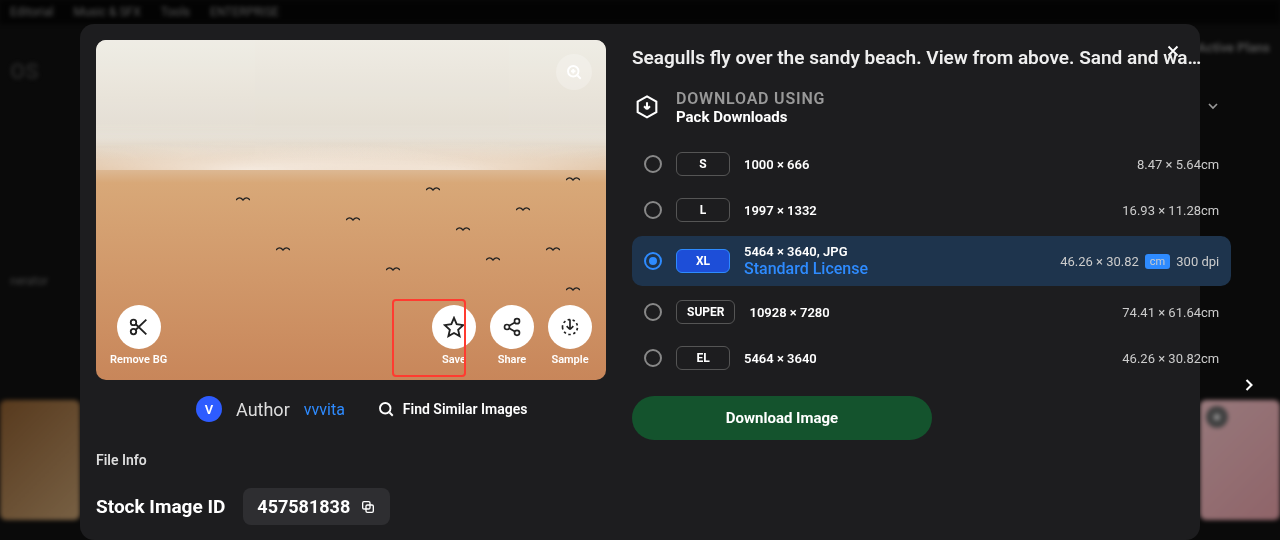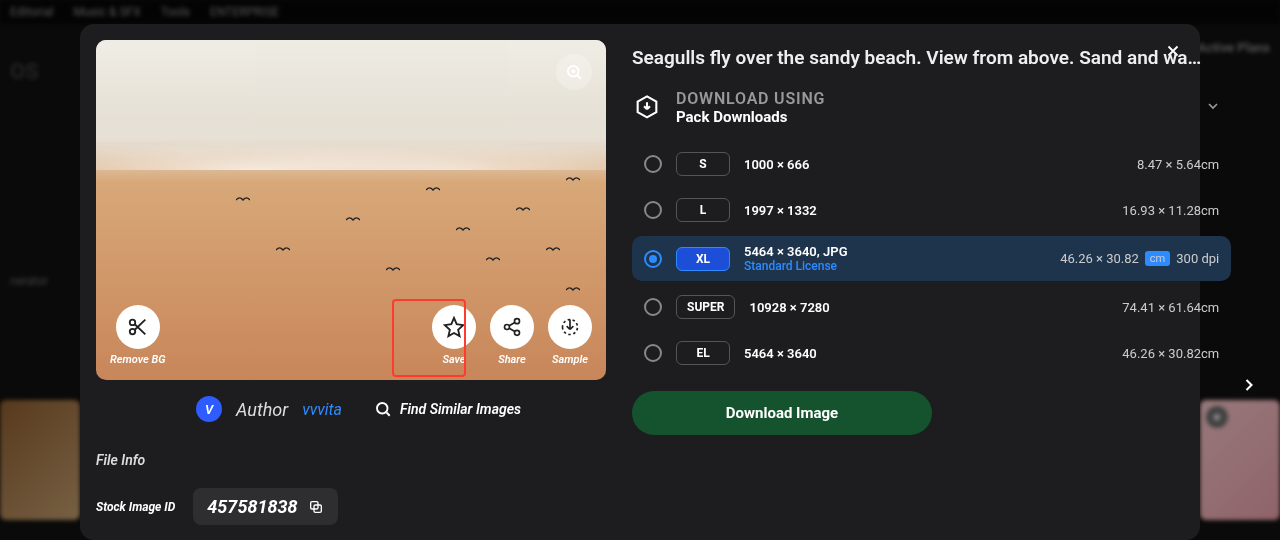--- a/index.html
+++ b/index.html
@@ -64,21 +64,21 @@
   position: absolute;
   top: 14px;
   right: 14px;
   width: 26px;
   height: 26px;
   display: flex;
   align-items: center;
   justify-content: center;
   cursor: pointer;
 }
-.left-col { width: 510px; flex-shrink: 0; font-style: italic; }
+.left-col { width: 510px; flex-shrink: 0; }
 .image-wrap {
   width: 510px;
   height: 340px;
   border-radius: 10px;
   position: relative;
   overflow: hidden;
   background: linear-gradient(180deg, #e8e4dc 0%, #e8e4dc 28%, #d8a878 42%, #c8865a 100%);
 }
 .wave {
   position: absolute;
@@ -173,21 +173,21 @@
   font-size: 14px;
   font-weight: 600;
   color: #ddd;
 }
 .stock-id-row {
   margin-top: 20px;
   display: flex;
   align-items: center;
   gap: 18px;
 }
-.stock-id-label { font-size: 12px; font-weight: 700; }
+.stock-id-label { font-size: 19px; font-weight: 700; }
 .id-pill {
   background: #2e2e31;
   border-radius: 8px;
   padding: 8px 14px;
   display: flex;
   align-items: center;
   gap: 10px;
   font-size: 18px;
   font-weight: 700;
 }
@@ -253,21 +253,21 @@
   padding: 4px 10px;
   border: 1px solid #555;
   border-radius: 6px;
   font-size: 12px;
   font-weight: 700;
   text-align: center;
   flex-shrink: 0;
 }
 .size-pill.active { background: #1d4ed8; border-color: #2e8bff; }
 .size-dims { flex: 1; font-size: 13px; font-weight: 600; }
-.size-dims .sub { font-size: 12px; color: #2e8bff; font-weight: 500; }
+.size-dims .sub { font-size: 16px; color: #2e8bff; font-weight: 500; }
 .size-print { font-size: 13px; color: #ccc; display: flex; align-items: center; gap: 6px; }
 .unit-pill { background: #2e8bff; padding: 1px 5px; border-radius: 3px; font-size: 11px; }
 .dl-btn {
   margin-top: 18px;
   width: 300px;
   height: 44px;
   border-radius: 24px;
   background: #14532d;
   color: #fff;
   font-size: 15px;

